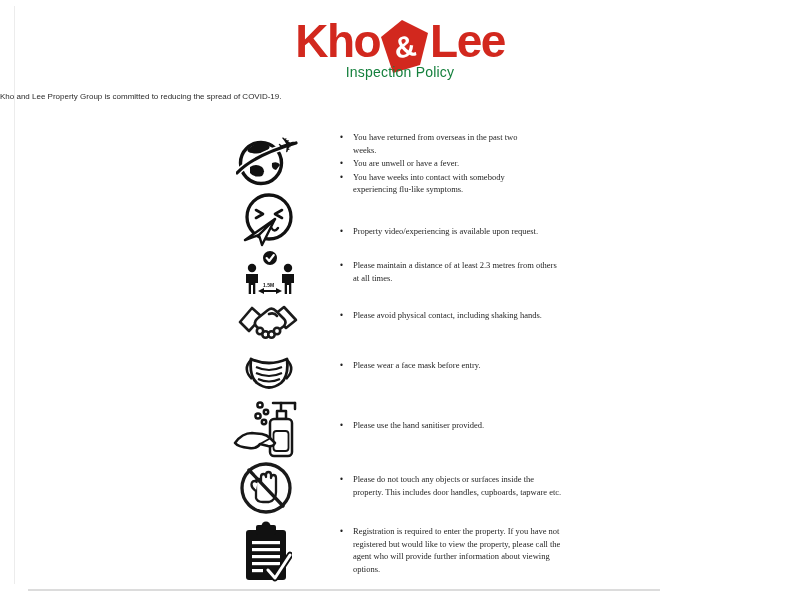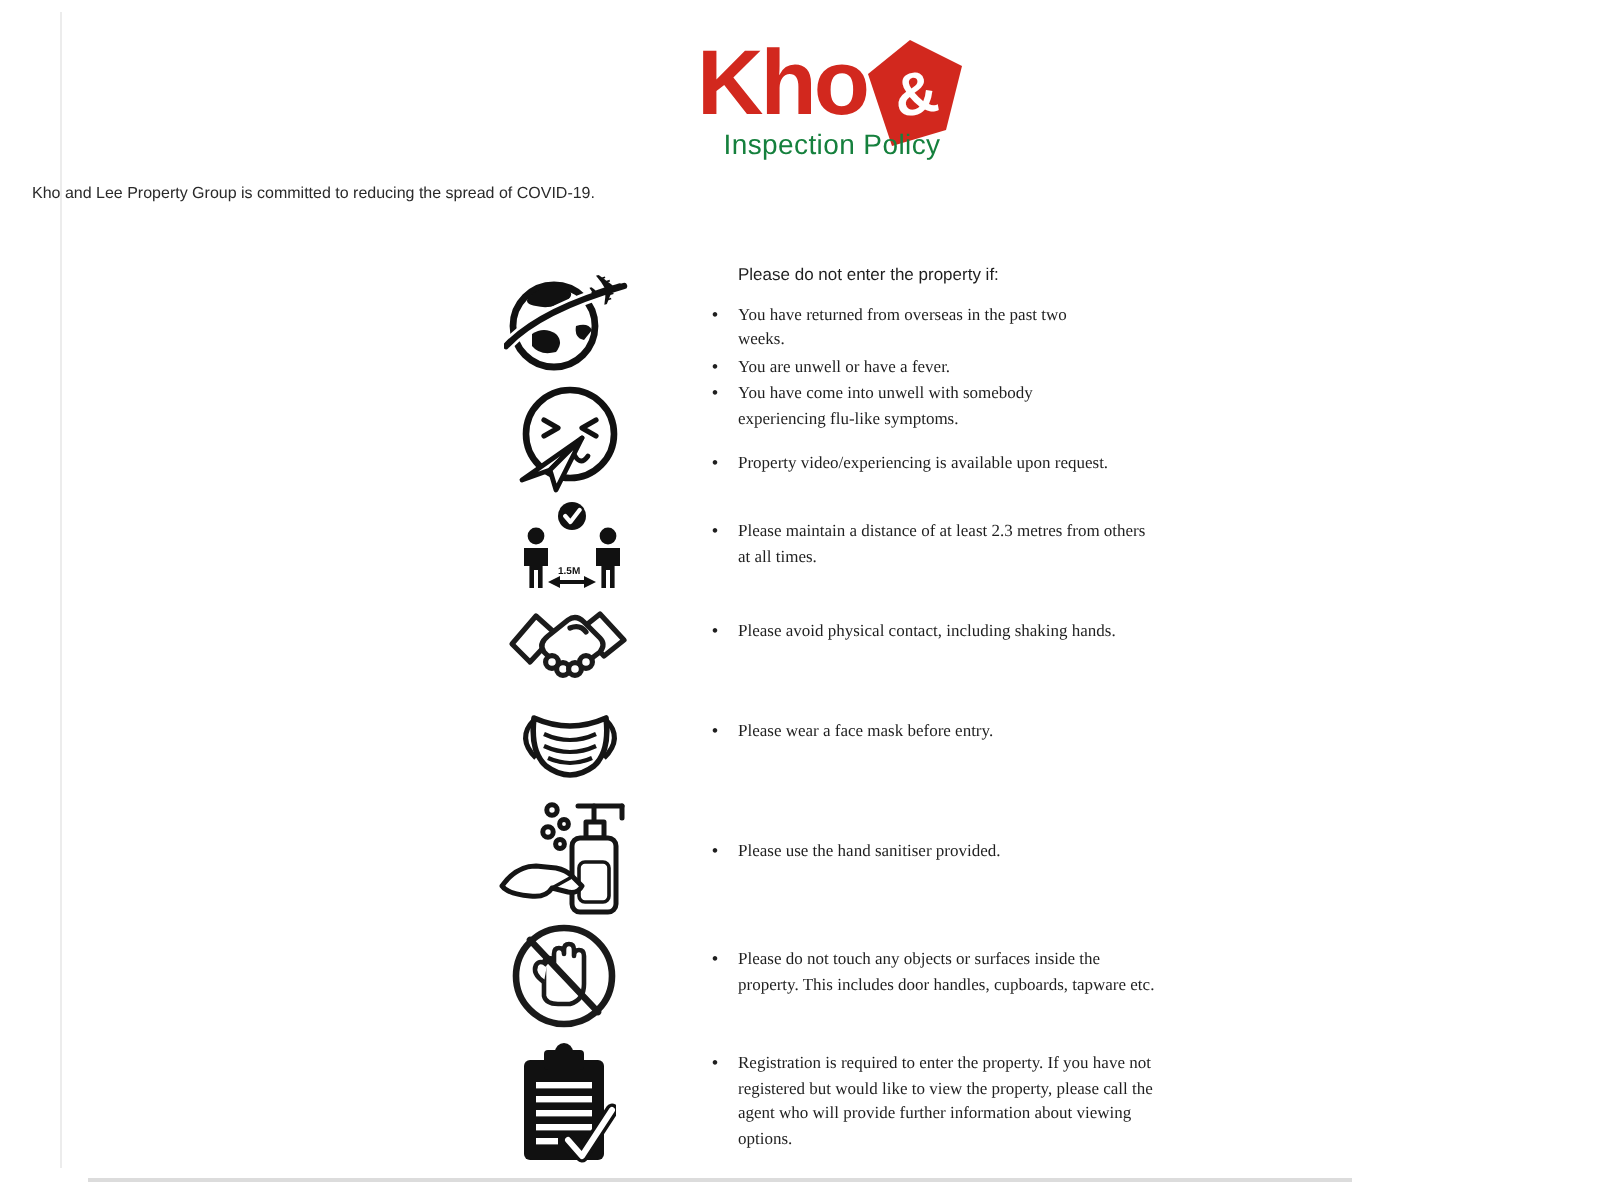--- a/index.html
+++ b/index.html
@@ -1,18 +1,18 @@
 <!DOCTYPE html>
 <html><head>
 <meta charset="utf-8">
 <style>
   html,body{margin:0;padding:0;background:#ffffff;}
   #page{
     position:relative;width:660px;height:600px;background:#ffffff;overflow:hidden;
-    font-family:"Liberation Sans","DejaVu Sans",sans-serif;color:#1f1f1f;margin-left:16px;
+    font-family:"Liberation Sans","DejaVu Sans",sans-serif;color:#1f1f1f;
   }
   
   .edge-v{position:absolute;width:1px;background:#ececec;top:6px;height:578px;}
   .edge-left{left:14px;} .edge-right{left:785px;}
   .edge-bottom{position:absolute;left:28px;top:589px;width:744px;height:2px;background:#dcdcdc;}
 
   
   .logo{position:absolute;left:0;top:12px;width:800px;height:58px;
         display:flex;align-items:center;justify-content:center;}
   .logo .word{font-size:46px;font-weight:700;letter-spacing:-1.5px;color:#d2281e;line-height:1;}
@@ -44,20 +44,21 @@
   <div class="edge-bottom"></div>
 
   <div class="logo">
     <span class="word">Kho</span>
     <span class="amp-shape">
       <svg viewBox="0 0 48 54">
         <polygon points="21,0 47,13 39,45 12,53 0,17" fill="#d2281e"></polygon>
         <text x="24" y="37" text-anchor="middle" font-size="30" font-weight="700" font-family="Liberation Sans, DejaVu Sans, sans-serif" fill="#ffffff" transform="rotate(-10 24 27)">&amp;</text>
       </svg>
     </span>
+    <span class="word">Lee</span>
   </div>
 
   <div class="title">Inspection Policy</div>
   <div class="intro">
     <div>Kho and Lee Property Group is committed to reducing the spread of COVID-19.</div>
   </div>
 
   <div class="icon" style="left:236px;top:133px;width:66px;height:58px">
     <svg viewBox="0 0 66 58">
       <circle cx="25" cy="30" r="20.5" fill="none" stroke="#111" stroke-width="3.4"></circle>
@@ -161,32 +162,31 @@
       <rect x="10" y="28" width="28" height="3.2" fill="#fff"></rect>
       <rect x="10" y="35" width="28" height="3.2" fill="#fff"></rect>
       <rect x="10" y="42" width="28" height="3.2" fill="#fff"></rect>
       <rect x="10" y="49" width="11" height="3.2" fill="#fff"></rect>
       <path d="M26,50 L33,58 L48,35" fill="none" stroke="#111" stroke-width="6.5" stroke-linecap="round" stroke-linejoin="round"></path>
       <path d="M26,50 L33,58 L48,35" fill="none" stroke="#fff" stroke-width="3" stroke-linecap="round" stroke-linejoin="round"></path>
     </svg>
   </div>
 
   <div class="txt w-narrow" style="top:131px">
-    <div class="lead">Please do not enter the property if:</div>
     <div class="bullet">
       <span class="dot">•</span>
       <span class="btxt">You have returned from overseas in the past two weeks.</span>
     </div>
     <div class="bullet">
       <span class="dot">•</span>
       <span class="btxt">You are unwell or have a fever.</span>
     </div>
     <div class="bullet">
       <span class="dot">•</span>
-      <span class="btxt">You have come into unwell with somebody experiencing flu-like symptoms.</span>
+      <span class="btxt">You have weeks into contact with somebody experiencing flu-like symptoms.</span>
     </div>
   </div>
 
   <div class="txt w-std" style="top:225px">
     <div class="bullet">
         <span class="dot">•</span>
       <span class="btxt">Property video/experiencing is available upon request.</span>
       </div>
   </div>
 

